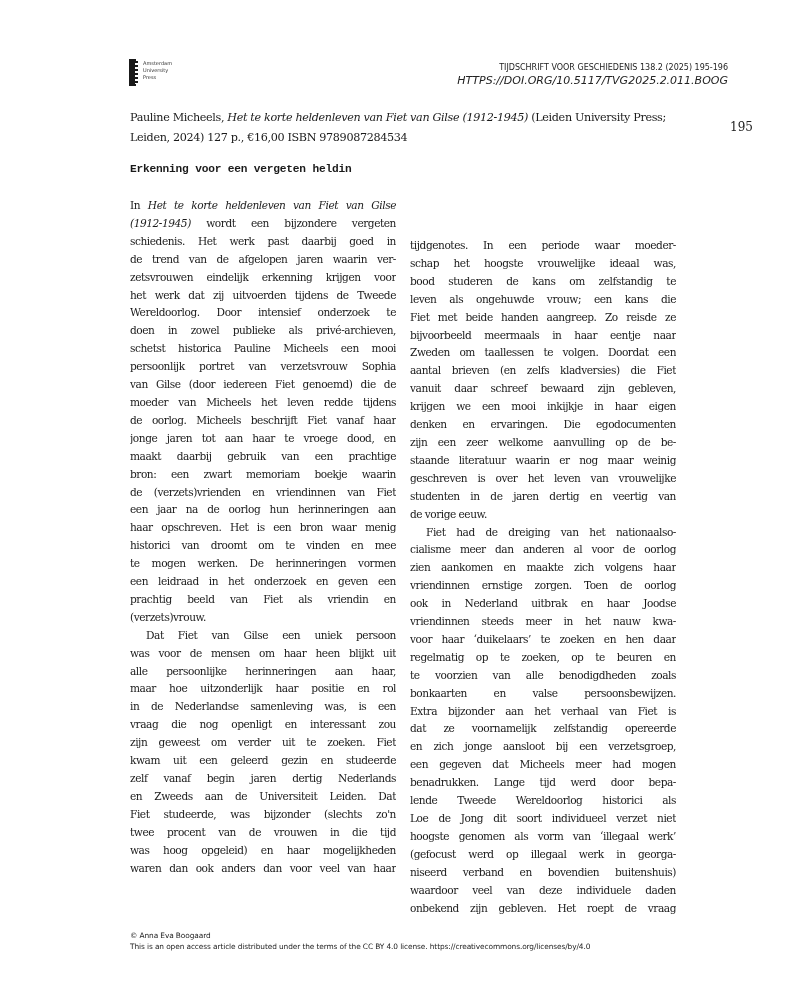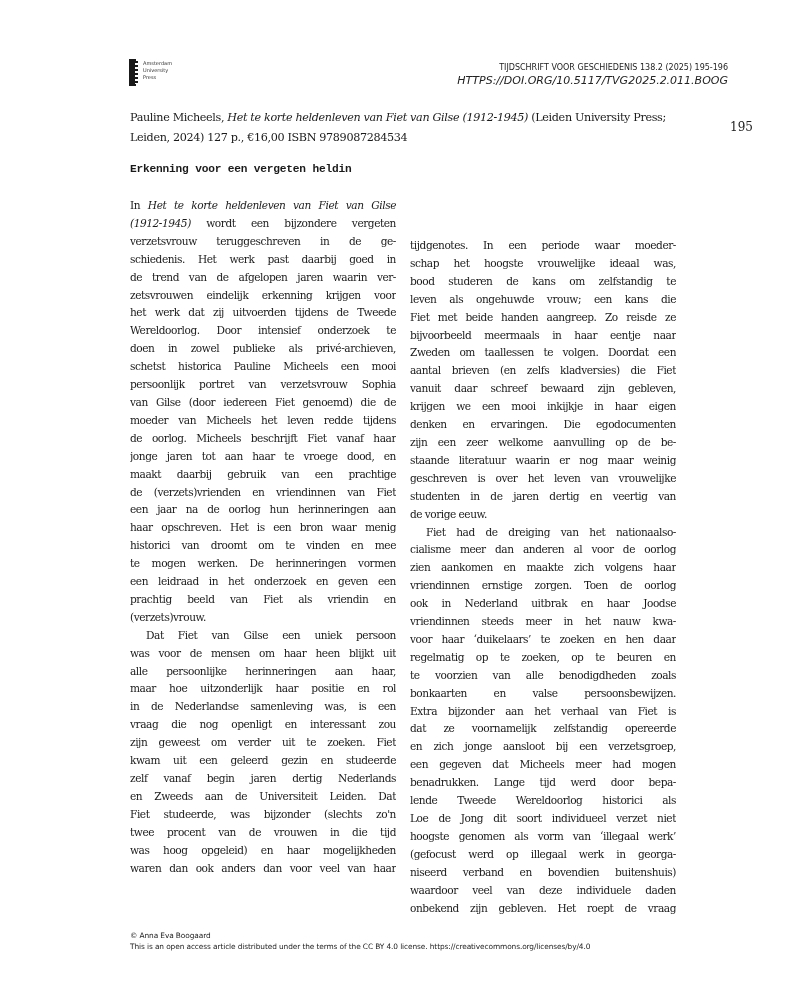--- a/index.html
+++ b/index.html
@@ -46,34 +46,34 @@
 <div class="doi-line">HTTPS://DOI.ORG/10.5117/TVG2025.2.011.BOOG</div>
 <div class="page-number">195</div>
 
 <div class="citation"><span>Pauline Micheels, </span><i>Het te korte heldenleven van Fiet van Gilse</i><i> (1912-1945)</i><span> (Leiden University Press; Leiden, 2024) 127 p., €16,00 ISBN 9789087284534</span></div>
 
 <div class="review-title">Erkenning voor een vergeten heldin</div>
 
 <div class="column col-left" id="col-left">
     <span class="line">In <i>Het te korte heldenleven van Fiet van Gilse</i></span>
     <span class="line"><i>(1912-1945)</i> wordt een bijzondere vergeten</span>
-    <span class="line">verzetsvrouw teruggeschreven in de ge-</span>
     <span class="line">schiedenis. Het werk past daarbij goed in</span>
     <span class="line">de trend van de afgelopen jaren waarin ver-</span>
     <span class="line">zetsvrouwen eindelijk erkenning krijgen voor</span>
     <span class="line">het werk dat zij uitvoerden tijdens de Tweede</span>
     <span class="line">Wereldoorlog. Door intensief onderzoek te</span>
     <span class="line">doen in zowel publieke als privé-archieven,</span>
     <span class="line">schetst historica Pauline Micheels een mooi</span>
     <span class="line">persoonlijk portret van verzetsvrouw Sophia</span>
     <span class="line">van Gilse (door iedereen Fiet genoemd) die de</span>
     <span class="line">moeder van Micheels het leven redde tijdens</span>
     <span class="line">de oorlog. Micheels beschrijft Fiet vanaf haar</span>
     <span class="line">jonge jaren tot aan haar te vroege dood, en</span>
     <span class="line">maakt daarbij gebruik van een prachtige</span>
+    <span class="line">bron: een zwart memoriam boekje waarin</span>
     <span class="line">de (verzets)vrienden en vriendinnen van Fiet</span>
     <span class="line">een jaar na de oorlog hun herinneringen aan</span>
     <span class="line">haar opschreven. Het is een bron waar menig</span>
     <span class="line">historici van droomt om te vinden en mee</span>
     <span class="line">te mogen werken. De herinneringen vormen</span>
     <span class="line">een leidraad in het onderzoek en geven een</span>
     <span class="line">prachtig beeld van Fiet als vriendin en</span>
     <span class="line last">(verzets)vrouw.</span>
     <span class="line" style="text-indent: 16px;">Dat Fiet van Gilse een uniek persoon</span>
     <span class="line">was voor de mensen om haar heen blijkt uit</span>

